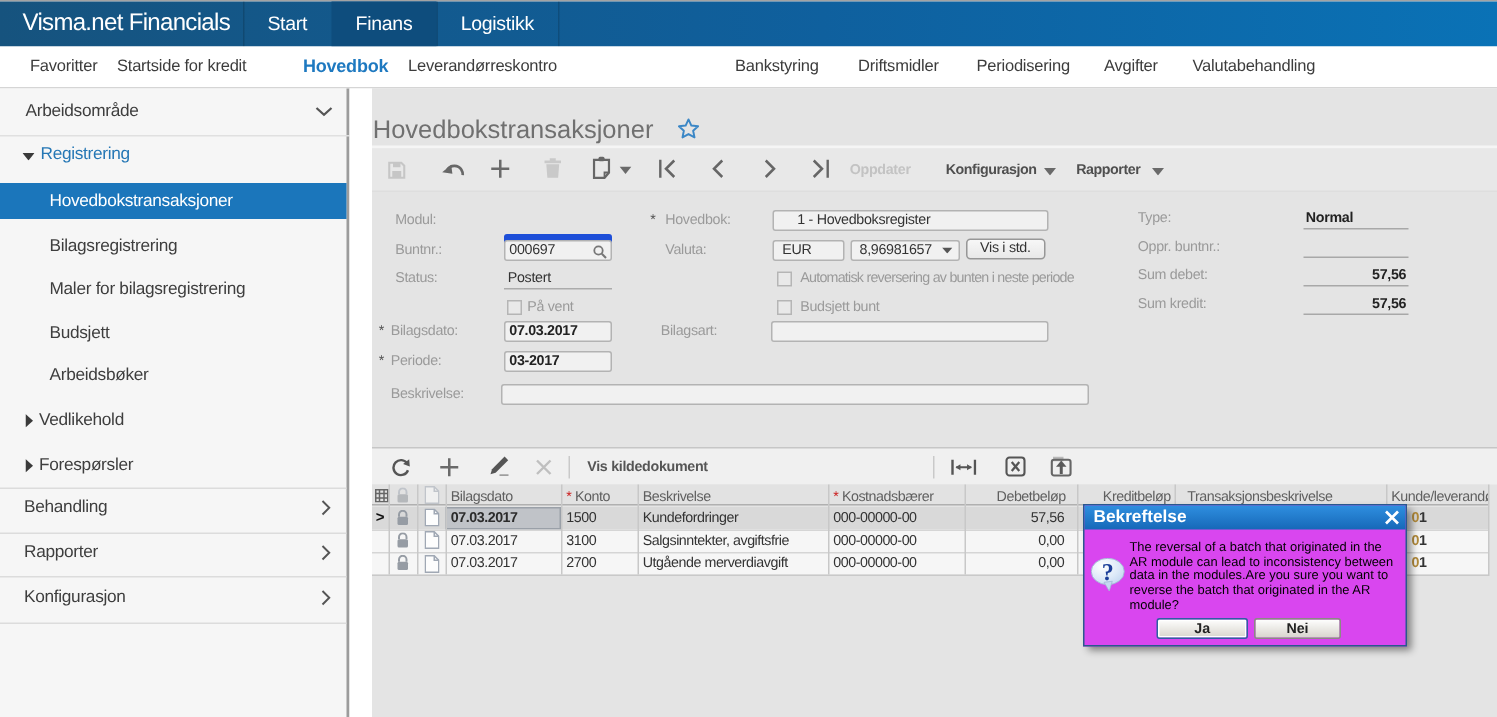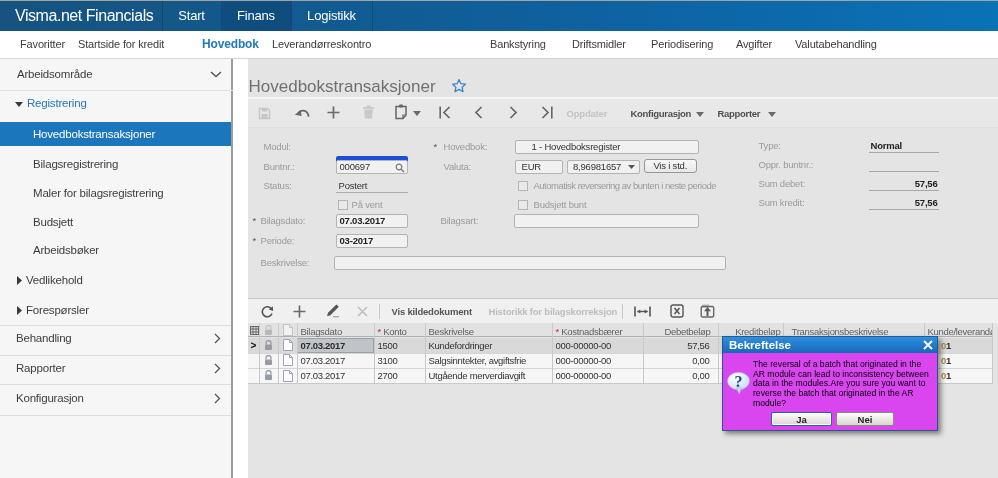--- a/index.html
+++ b/index.html
@@ -221,21 +221,20 @@
     <svg class="abs" style="left:78px;top:5px;" width="14" height="14" viewBox="0 0 14 14">
         <path d="M1,12.2 l1,-3.4 8.4,-8.4 2.4,2.4 -8.4,8.4 z" fill="#555"></path>
         <rect x="7" y="12.2" width="6" height="1.1" fill="#9a9a9a"></rect>
       </svg>
 
     <svg class="abs" style="left:109px;top:7px;" width="11" height="11" viewBox="0 0 11 11">
         <path d="M1,1 L10,10 M10,1 L1,10" stroke="#bfbfbf" stroke-width="1.6"></path>
       </svg>
     <div class="abs" style="left:131px;top:5px;width:1px;height:15px;background:#c9c9c9;"></div>
     <div class="abs" style="left:144px;top:0;height:25px;line-height:25px;font-size:9.5px;letter-spacing:-0.2px;color:#555;font-weight:600;">Vis kildedokument</div>
-    <div class="abs" style="left:241px;top:0;height:25px;line-height:25px;font-size:9.5px;letter-spacing:-0.2px;color:#bdbdbd;font-weight:600;">Historikk for bilagskorreksjon</div>
     <div class="abs" style="left:374px;top:5px;width:1px;height:15px;background:#c9c9c9;"></div>
 
     <svg class="abs" style="left:386px;top:6px;" width="17" height="13" viewBox="0 0 17 13">
         <path d="M1,1.5 v10 M16,1.5 v10" stroke="#555" stroke-width="1.6"></path>
         <path d="M3.5,6.5 h10" stroke="#555" stroke-width="1.4"></path>
         <polygon points="3,6.5 6.3,4.5 6.3,8.5" fill="#555"></polygon>
         <polygon points="14,6.5 10.7,4.5 10.7,8.5" fill="#555"></polygon>
       </svg>
 
     <svg class="abs" style="left:422px;top:5px;" width="14" height="14" viewBox="0 0 14 14">

